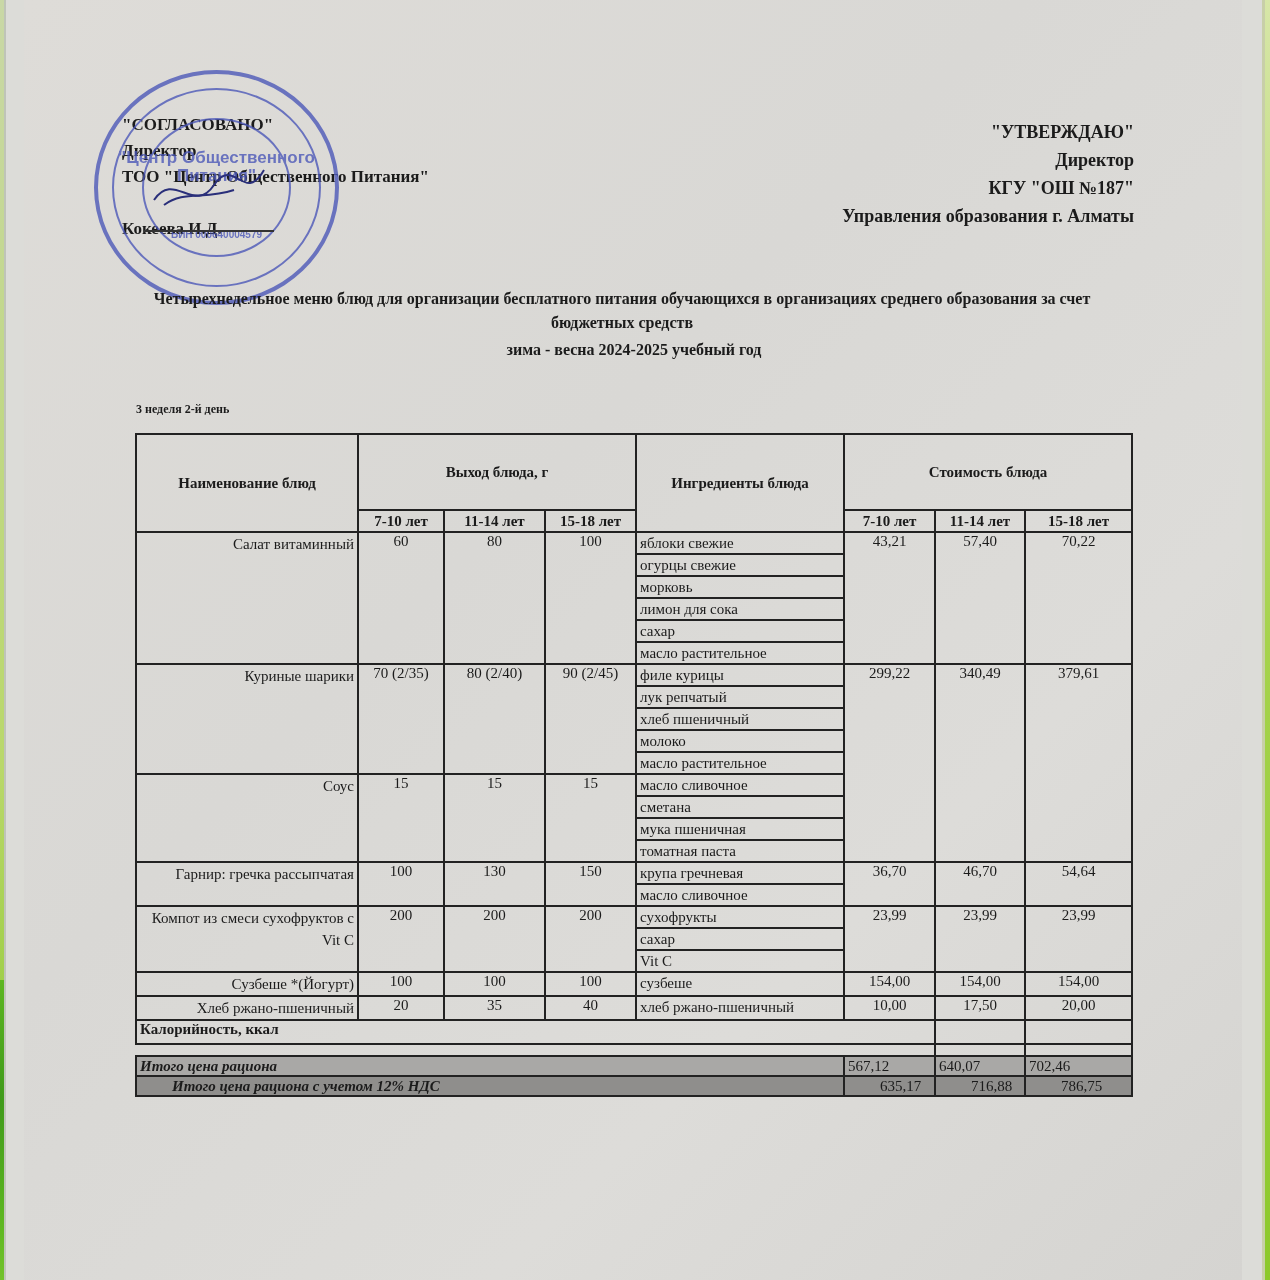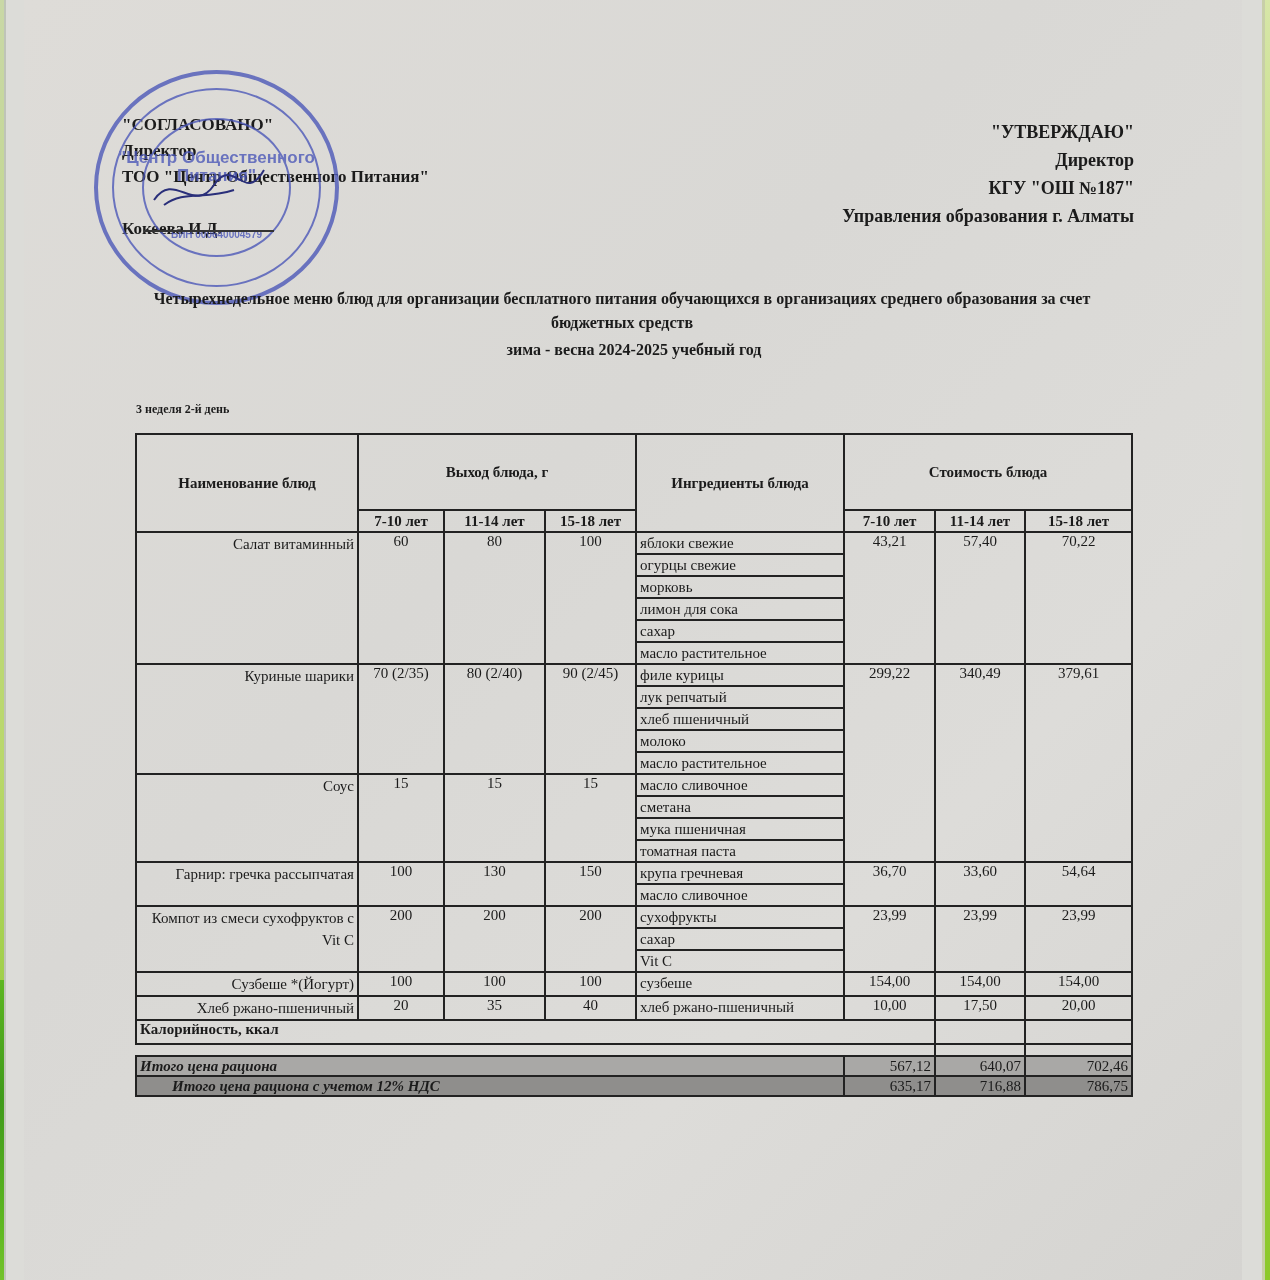--- a/index.html
+++ b/index.html
@@ -83,21 +83,21 @@
   th.hdr-tall { height:74px; }
   th.hdr-sub { height:20px; padding:0; }
   td.num { text-align:center; }
   td.cost { text-align:center;margin-top:28px; }
   td.ingr { height:20px; line-height:20px; padding:0 4px;margin-left:23px; }
   td.dish { padding-left:3px; line-height:22px;text-align:right; }
   tr.cal td { height:22px; font-weight:bold; }
   tr.gap td { border-left:none; border-right:none; height:10px; }
   tr.total td { background:#a9a8a6; font-style:italic; font-weight:bold; height:18px; line-height:18px;margin-left:18px; }
   tr.total.vat td { background:#8f8e8c;padding-left:35px; }
-  tr.total td.money { font-style:normal; font-weight:normal; text-align:right; }
+  tr.total td.money { font-style:normal; font-weight:normal; text-align:left; }
 </style>
 </head>
 <body>
 
 <div class="green-left"></div>
 <div class="green-right"></div>
 <div class="sheet-protector"></div>
 
 <div class="paper">
 
@@ -225,21 +225,21 @@
           <td class="ingr">томатная паста</td>
         </tr>
 
     <tr>
       <td rowspan="2" class="dish">Гарнир: гречка рассыпчатая</td>
       <td rowspan="2" class="num">100</td>
       <td rowspan="2" class="num">130</td>
       <td rowspan="2" class="num">150</td>
       <td class="ingr">крупа гречневая</td>
       <td rowspan="2" class="cost">36,70</td>
-      <td rowspan="2" class="cost">33,60</td>
+      <td rowspan="2" class="cost">46,70</td>
       <td rowspan="2" class="cost">54,64</td>
     </tr>
     <tr>
           <td class="ingr">масло сливочное</td>
         </tr>
 
     <tr>
       <td rowspan="3" class="dish">Компот из смеси сухофруктов с Vit C</td>
       <td rowspan="3" class="num">200</td>
       <td rowspan="3" class="num">200</td>

